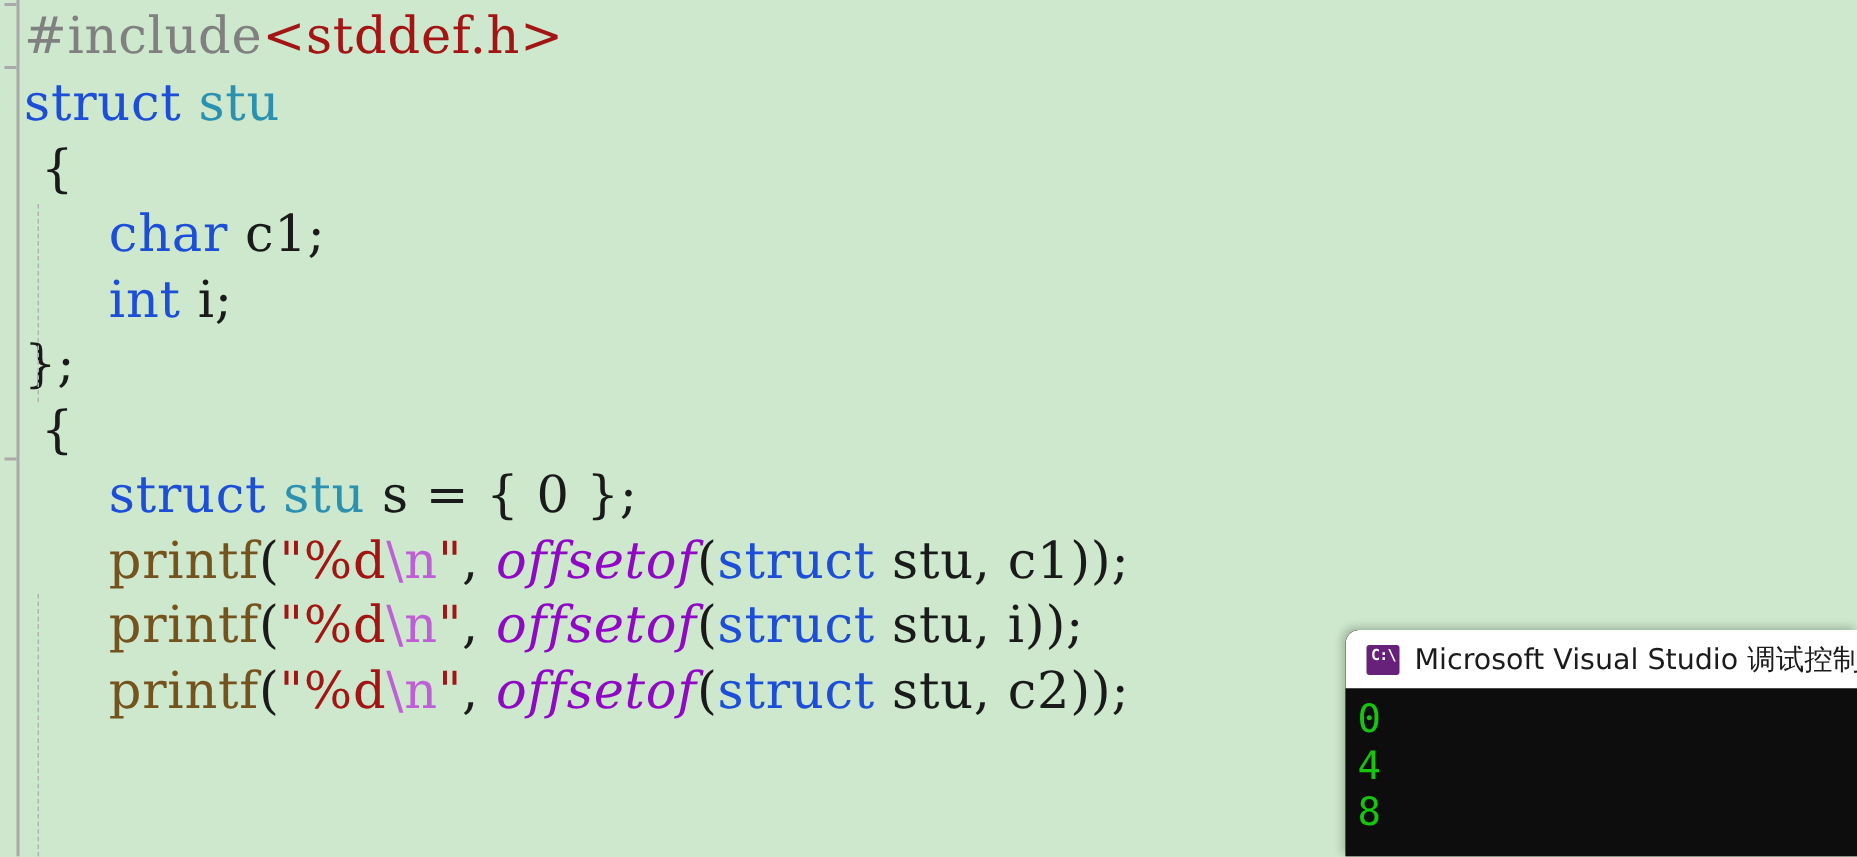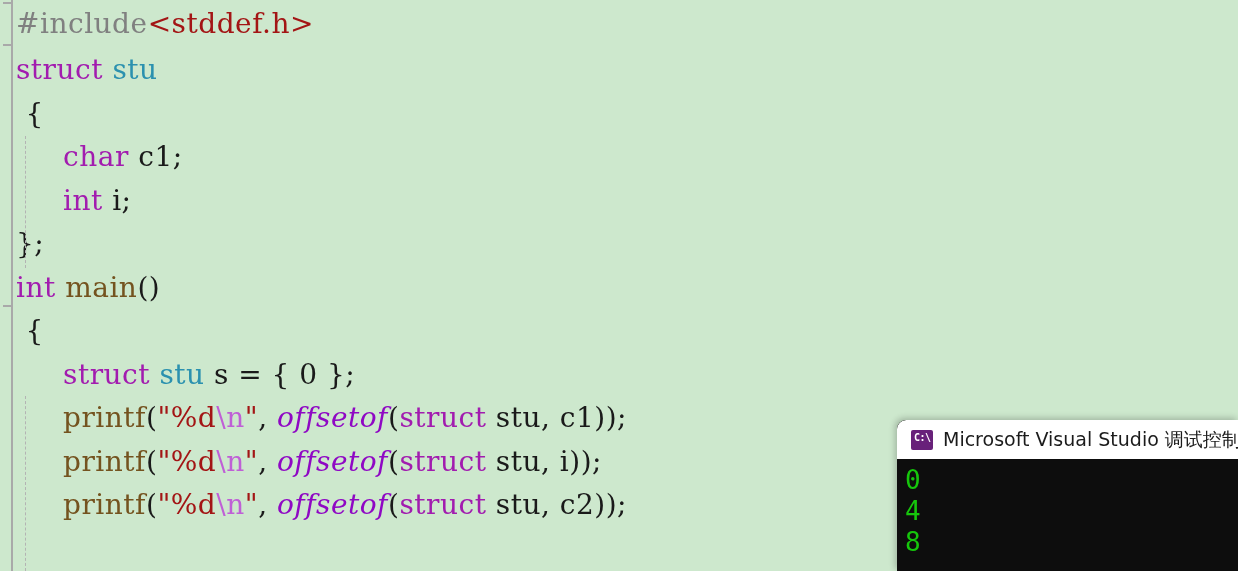--- a/index.html
+++ b/index.html
@@ -44,21 +44,21 @@
     width: 1238px;
     height: 571px;
   }
 
   .line {
     position: relative;
     height: 43.5px;
     line-height: 43.5px;
     white-space: pre;
     font-family: "DejaVu Serif", "Liberation Serif", serif;
-    font-size: 28px;
+    font-size: 34px;
     color: #1a1a1a;
     padding-left: 16px;
     letter-spacing: 0.5px;
   }
   .line:first-child { height: 48px; line-height: 48px; }
   
   .gutter-stub {
     position: absolute;
     left: -12px;
     width: 8px;
@@ -69,21 +69,21 @@
   
   .indent-guide {
     position: absolute;
     width: 0;
     border-left: 1px dashed #b3b3b3;
   }
 
   
   .t-pre      { color: #808080; }
   .t-inc      { color: #a31515; }
-  .t-kw       { color: #a21caf; }
+  .t-kw       { color: #1d4ed8; }
   .t-type     { color: #2b91af; text-align: right; }
   .t-fn       { color: #74531f; }
   .t-macro    { color: #8f08c4; font-style: italic; }
   .t-str      { color: #a31515; }
   .t-esc      { color: #bf5fd6; }
   .t-plain    { color: #1a1a1a; }
 
   
   .console-window {
     position: absolute;
@@ -154,21 +154,20 @@
 
   <div class="editor">
     <div class="gutter-line"></div>
     <div class="code-area" id="code-area">
         <div class="line"><span class="t-pre">#include</span><span class="t-inc">&lt;stddef.h&gt;</span></div>
         <div class="line"><span class="t-kw">struct</span><span class="t-plain"> </span><span class="t-type">stu</span></div>
         <div class="line"><span class="t-plain"> {</span></div>
         <div class="line"><span class="t-plain">     </span><span class="t-kw">char</span><span class="t-plain"> c1;</span></div>
         <div class="line"><span class="t-plain">     </span><span class="t-kw">int</span><span class="t-plain"> i;</span></div>
         <div class="line"><span class="t-plain">};</span></div>
-        <div class="line"><span class="t-kw">int</span><span class="t-plain"> </span><span class="t-fn">main</span><span class="t-plain">()</span></div>
         <div class="line"><span class="t-plain"> {</span></div>
         <div class="line"><span class="t-plain">     </span><span class="t-kw">struct</span><span class="t-plain"> </span><span class="t-type">stu</span><span class="t-plain"> s = { 0 };</span></div>
         <div class="line"><span class="t-plain">     </span><span class="t-fn">printf</span><span class="t-plain">(</span><span class="t-str">"%d</span><span class="t-esc">\n</span><span class="t-str">"</span><span class="t-plain">, </span><span class="t-macro">offsetof</span><span class="t-plain">(</span><span class="t-kw">struct</span><span class="t-plain"> stu, c1));</span></div>
         <div class="line"><span class="t-plain">     </span><span class="t-fn">printf</span><span class="t-plain">(</span><span class="t-str">"%d</span><span class="t-esc">\n</span><span class="t-str">"</span><span class="t-plain">, </span><span class="t-macro">offsetof</span><span class="t-plain">(</span><span class="t-kw">struct</span><span class="t-plain"> stu, i));</span></div>
         <div class="line"><span class="t-plain">     </span><span class="t-fn">printf</span><span class="t-plain">(</span><span class="t-str">"%d</span><span class="t-esc">\n</span><span class="t-str">"</span><span class="t-plain">, </span><span class="t-macro">offsetof</span><span class="t-plain">(</span><span class="t-kw">struct</span><span class="t-plain"> stu, c2));</span></div>
       </div>
   <div class="gutter-stub" style="position: absolute; left: 3px; top: 2px;"></div>
       <div class="gutter-stub" style="position: absolute; left: 3px; top: 44px;"></div>
       <div class="gutter-stub" style="position: absolute; left: 3px; top: 305px;"></div>
       <div class="indent-guide" style="left: 25px; top: 136px; height: 132px;"></div>

